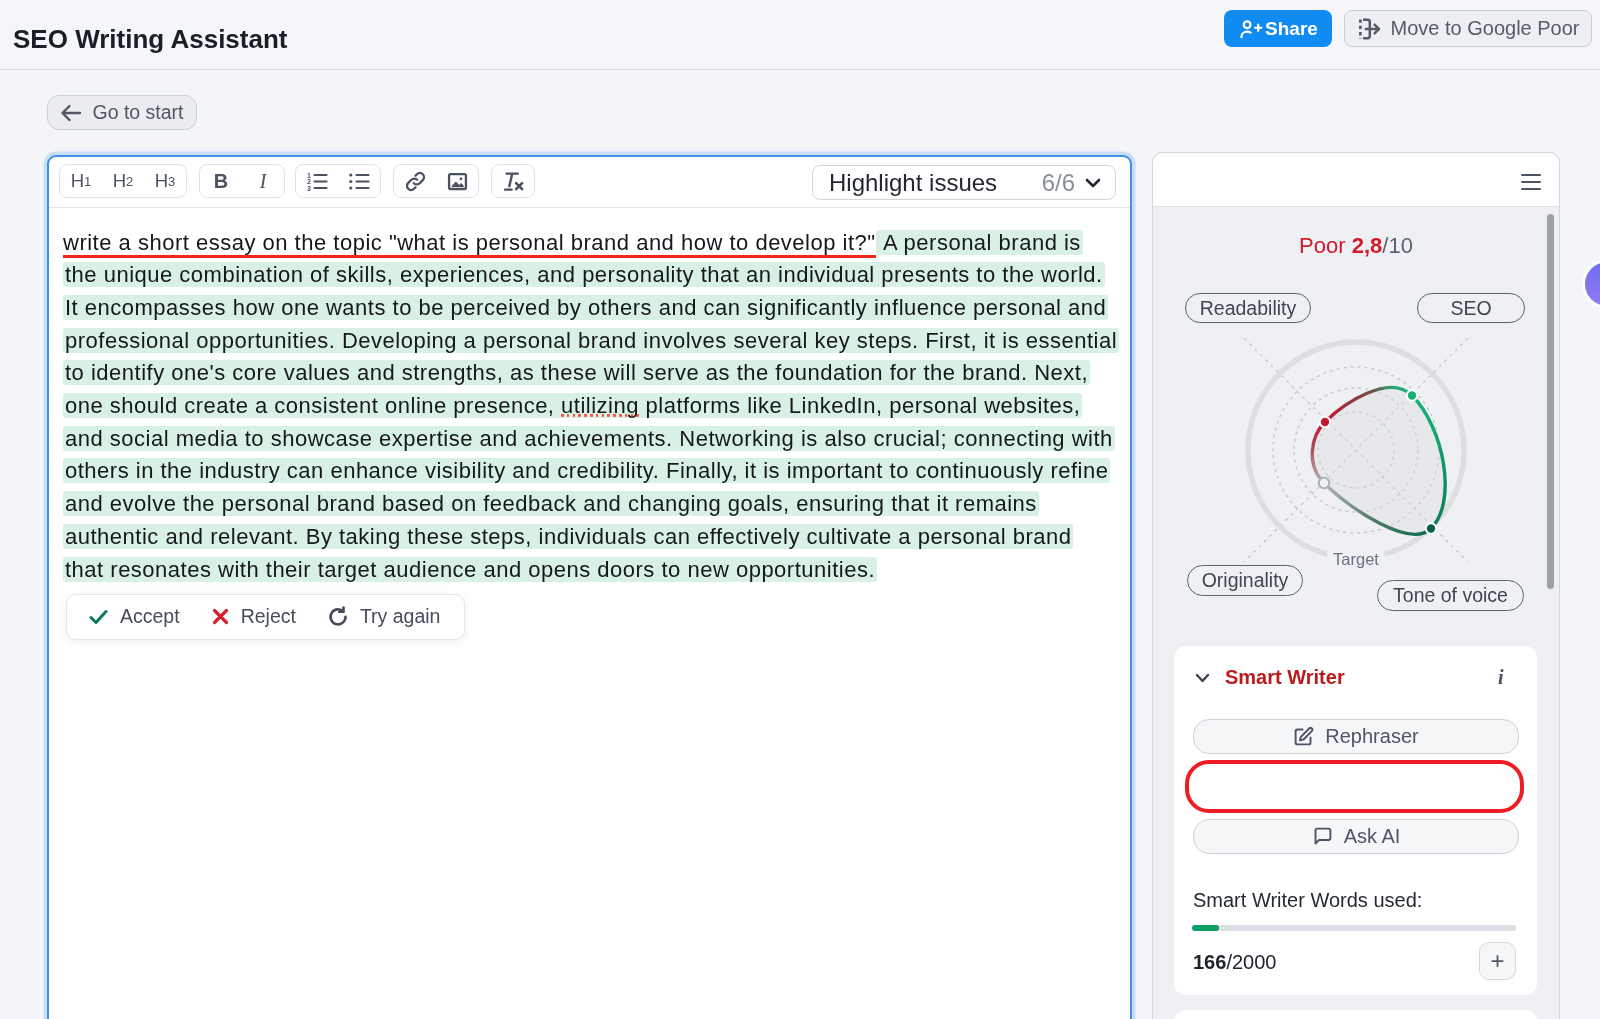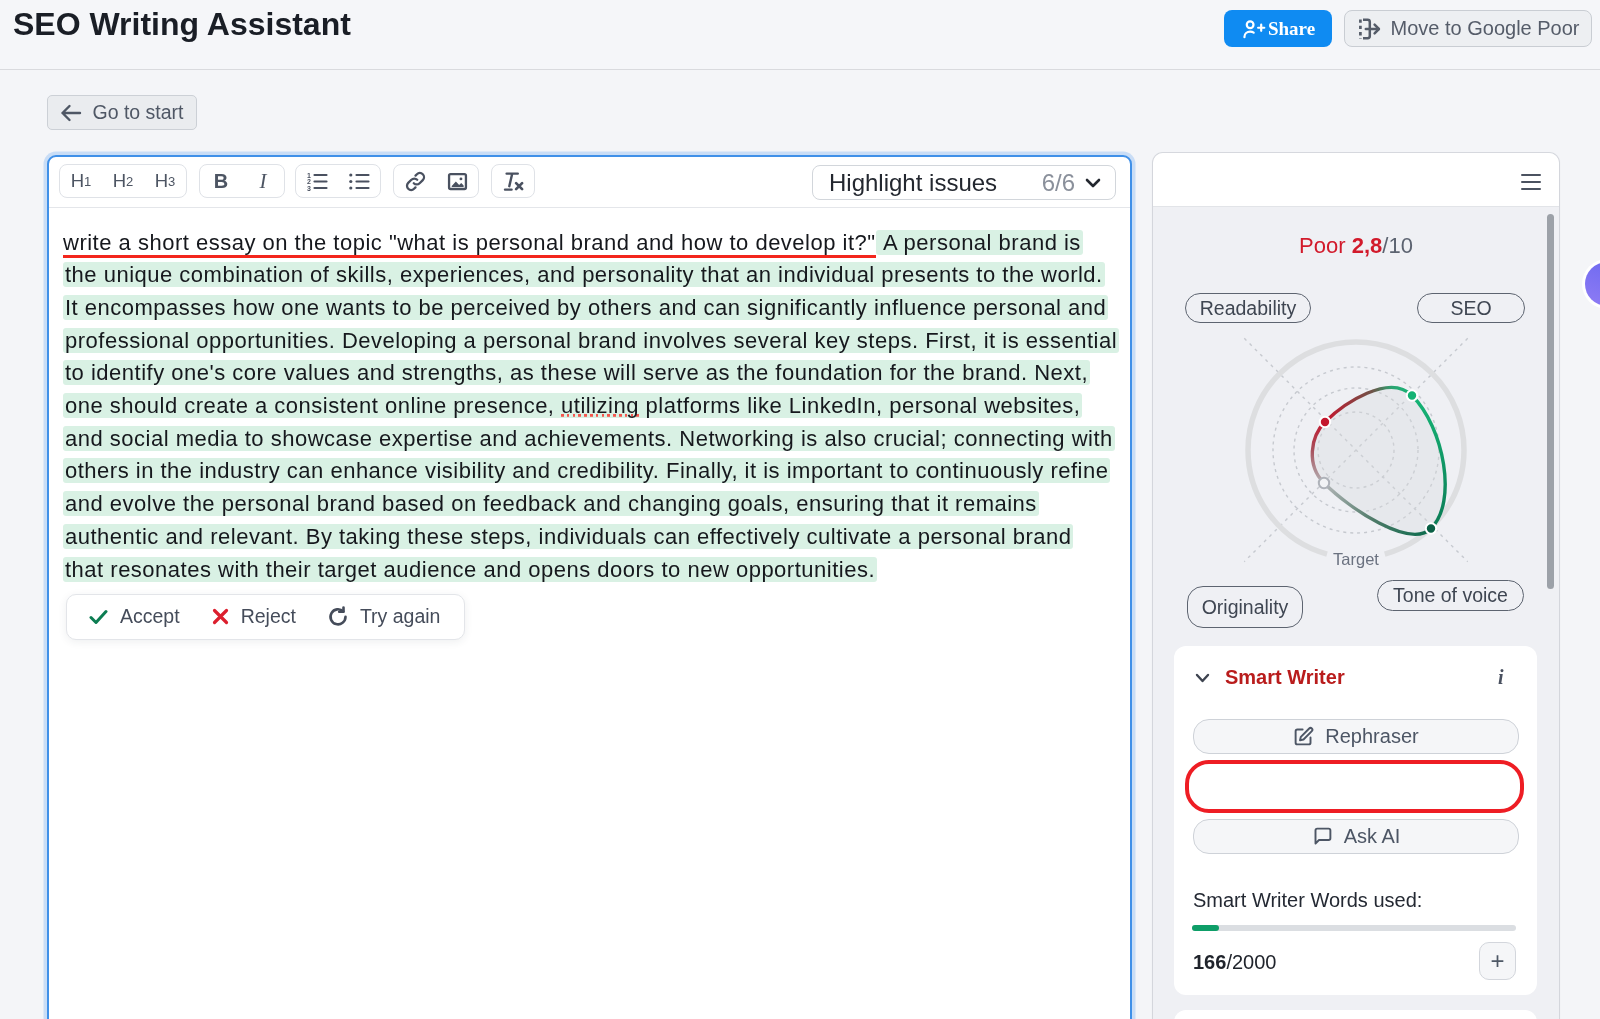--- a/index.html
+++ b/index.html
@@ -1,25 +1,25 @@
 <!DOCTYPE html>
 <html><head>
 <meta charset="utf-8">
 <style>
 * { margin:0; padding:0; box-sizing:border-box; }
 html,body { width:1600px; height:1019px; overflow:hidden; font-family:"Liberation Sans", sans-serif; background:#f4f5f8; }
 
 
 #header { position:absolute; left:0; top:0; width:1600px; height:70px; background:#f5f6f9; border-bottom:1px solid #d9dade; z-index:5; }
-#title { position:absolute; left:13px; top:6px; font-size:32px; font-weight:bold; color:#1a1e26; letter-spacing:0px; }
-#share { position:absolute; left:1224px; top:10px; width:108px; height:37px; border-radius:8px; background:#0f8bf2; color:#fff; font-size:19px; font-weight:bold; display:flex; align-items:center; justify-content:center; gap:2px;font-family:Liberation Serif, serif; }
+#title { position:absolute; left:13px; top:24px; font-size:26px; font-weight:bold; color:#1a1e26; letter-spacing:0px; }
+#share { position:absolute; left:1224px; top:10px; width:108px; height:37px; border-radius:8px; background:#0f8bf2; color:#fff; font-size:19px; font-weight:bold; display:flex; align-items:center; justify-content:center; gap:2px; }
 #movegd { position:absolute; left:1344px; top:10px; width:248px; height:37px; border-radius:8px; background:#edeff2; border:1px solid #c9cdd3; color:#555c69; font-size:20px; display:flex; align-items:center; justify-content:center; gap:10px; }
 
 
-#goto { position:absolute; left:47px; top:95px; width:150px; height:35px; border-radius:5px; background:#eaecef; border:1px solid #ccd0d6; color:#4f5765; font-size:19.5px; display:flex; align-items:center; justify-content:center; gap:10px; }
+#goto { position:absolute; left:47px; top:95px; width:150px; height:35px; border-radius:12px; background:#eaecef; border:1px solid #ccd0d6; color:#4f5765; font-size:19.5px; display:flex; align-items:center; justify-content:center; gap:10px; }
 
 
 #editor { position:absolute; left:47px; top:155px; width:1085px; height:1000px; background:#fff; border:2px solid #4090e8; border-radius:9px; box-shadow:0 0 0 3.5px #c9ddf6; }
 #toolbar { position:absolute; left:0; top:0; width:100%; height:51px; border-bottom:1px solid #e4e6ea; }
 .tgroup { position:absolute; top:7px; height:34px; border:1px solid #dfe2e7; border-radius:8px; background:#fff; display:flex; align-items:center; }
 .tbtn { width:42px; height:32px; display:flex; align-items:center; justify-content:center; color:#4d5563; font-size:18.5px; }
 .tbtn svg { display:block; }
 #g1 { left:10px; } #g2 { left:150px; } #g3 { left:246px; } #g4 { left:344px; } #g5 { left:442px; }
 #hl-dd { position:absolute; left:763px; top:8px; width:304px; height:35px; border:1px solid #d2d6db; border-radius:8px; background:#fff; display:flex; align-items:center; font-size:24px; }
 #hl-dd .lab { margin-left:16px; color:#23272f; }
@@ -41,21 +41,21 @@
 #ptop { position:absolute; left:0; top:0; width:100%; height:54px; background:#fff; border-bottom:1px solid #e2e4e8; border-radius:10px 10px 0 0; }
 #burger { position:absolute; left:368px; top:21px; width:20px; }
 #burger div { height:2.4px; background:#4b5260; border-radius:2px; margin-bottom:4.6px; }
 #pscroll { position:absolute; left:394px; top:61px; width:7px; height:375px; background:#9ca1a8; border-radius:3.5px; }
 #score { position:absolute; left:0; top:80px; width:100%; text-align:center; font-size:22px; color:#5c6370; }
 #score .poor { color:#d21a2b; }
 #score b { color:#d21a2b; }
 .pill { position:absolute; border:1.5px solid #5d6470; border-radius:16px; background:transparent; color:#3f4652; font-size:19.5px; display:flex; align-items:center; justify-content:center; }
 #pill-read { left:32px; top:140px; width:126px; height:30px; }
 #pill-seo  { left:264px; top:140px; width:108px; height:30px; }
-#pill-orig { left:34px; top:433px; width:116px; height:42px; }
+#pill-orig { left:34px; top:412px; width:116px; height:31px; }
 #pill-tone { left:224px; top:427px; width:147px; height:31px;text-align:right; }
 #gauge { position:absolute; left:0; top:0; }
 
 
 #swcard { position:absolute; left:21px; top:493px; width:363px; height:349px; background:#fff; border-radius:12px; }
 #swhead { position:absolute; left:21px; top:20px; display:flex; align-items:center; gap:15px; }
 #swhead .t { font-size:20px; font-weight:bold; color:#b91c1c; }
 #swinfo { position:absolute; left:324px; top:20px; font-family:"Liberation Serif",serif; font-style:italic; font-weight:bold; font-size:20px; color:#4a5160; }
 .swbtn { position:absolute; left:19px; width:326px; height:34.5px; background:#f5f6f8; border:1px solid #ced2d8; border-radius:16px; display:flex; align-items:center; justify-content:center; gap:11px; color:#4d5665; font-size:20px; }
 #btn-reph { top:73px; }

